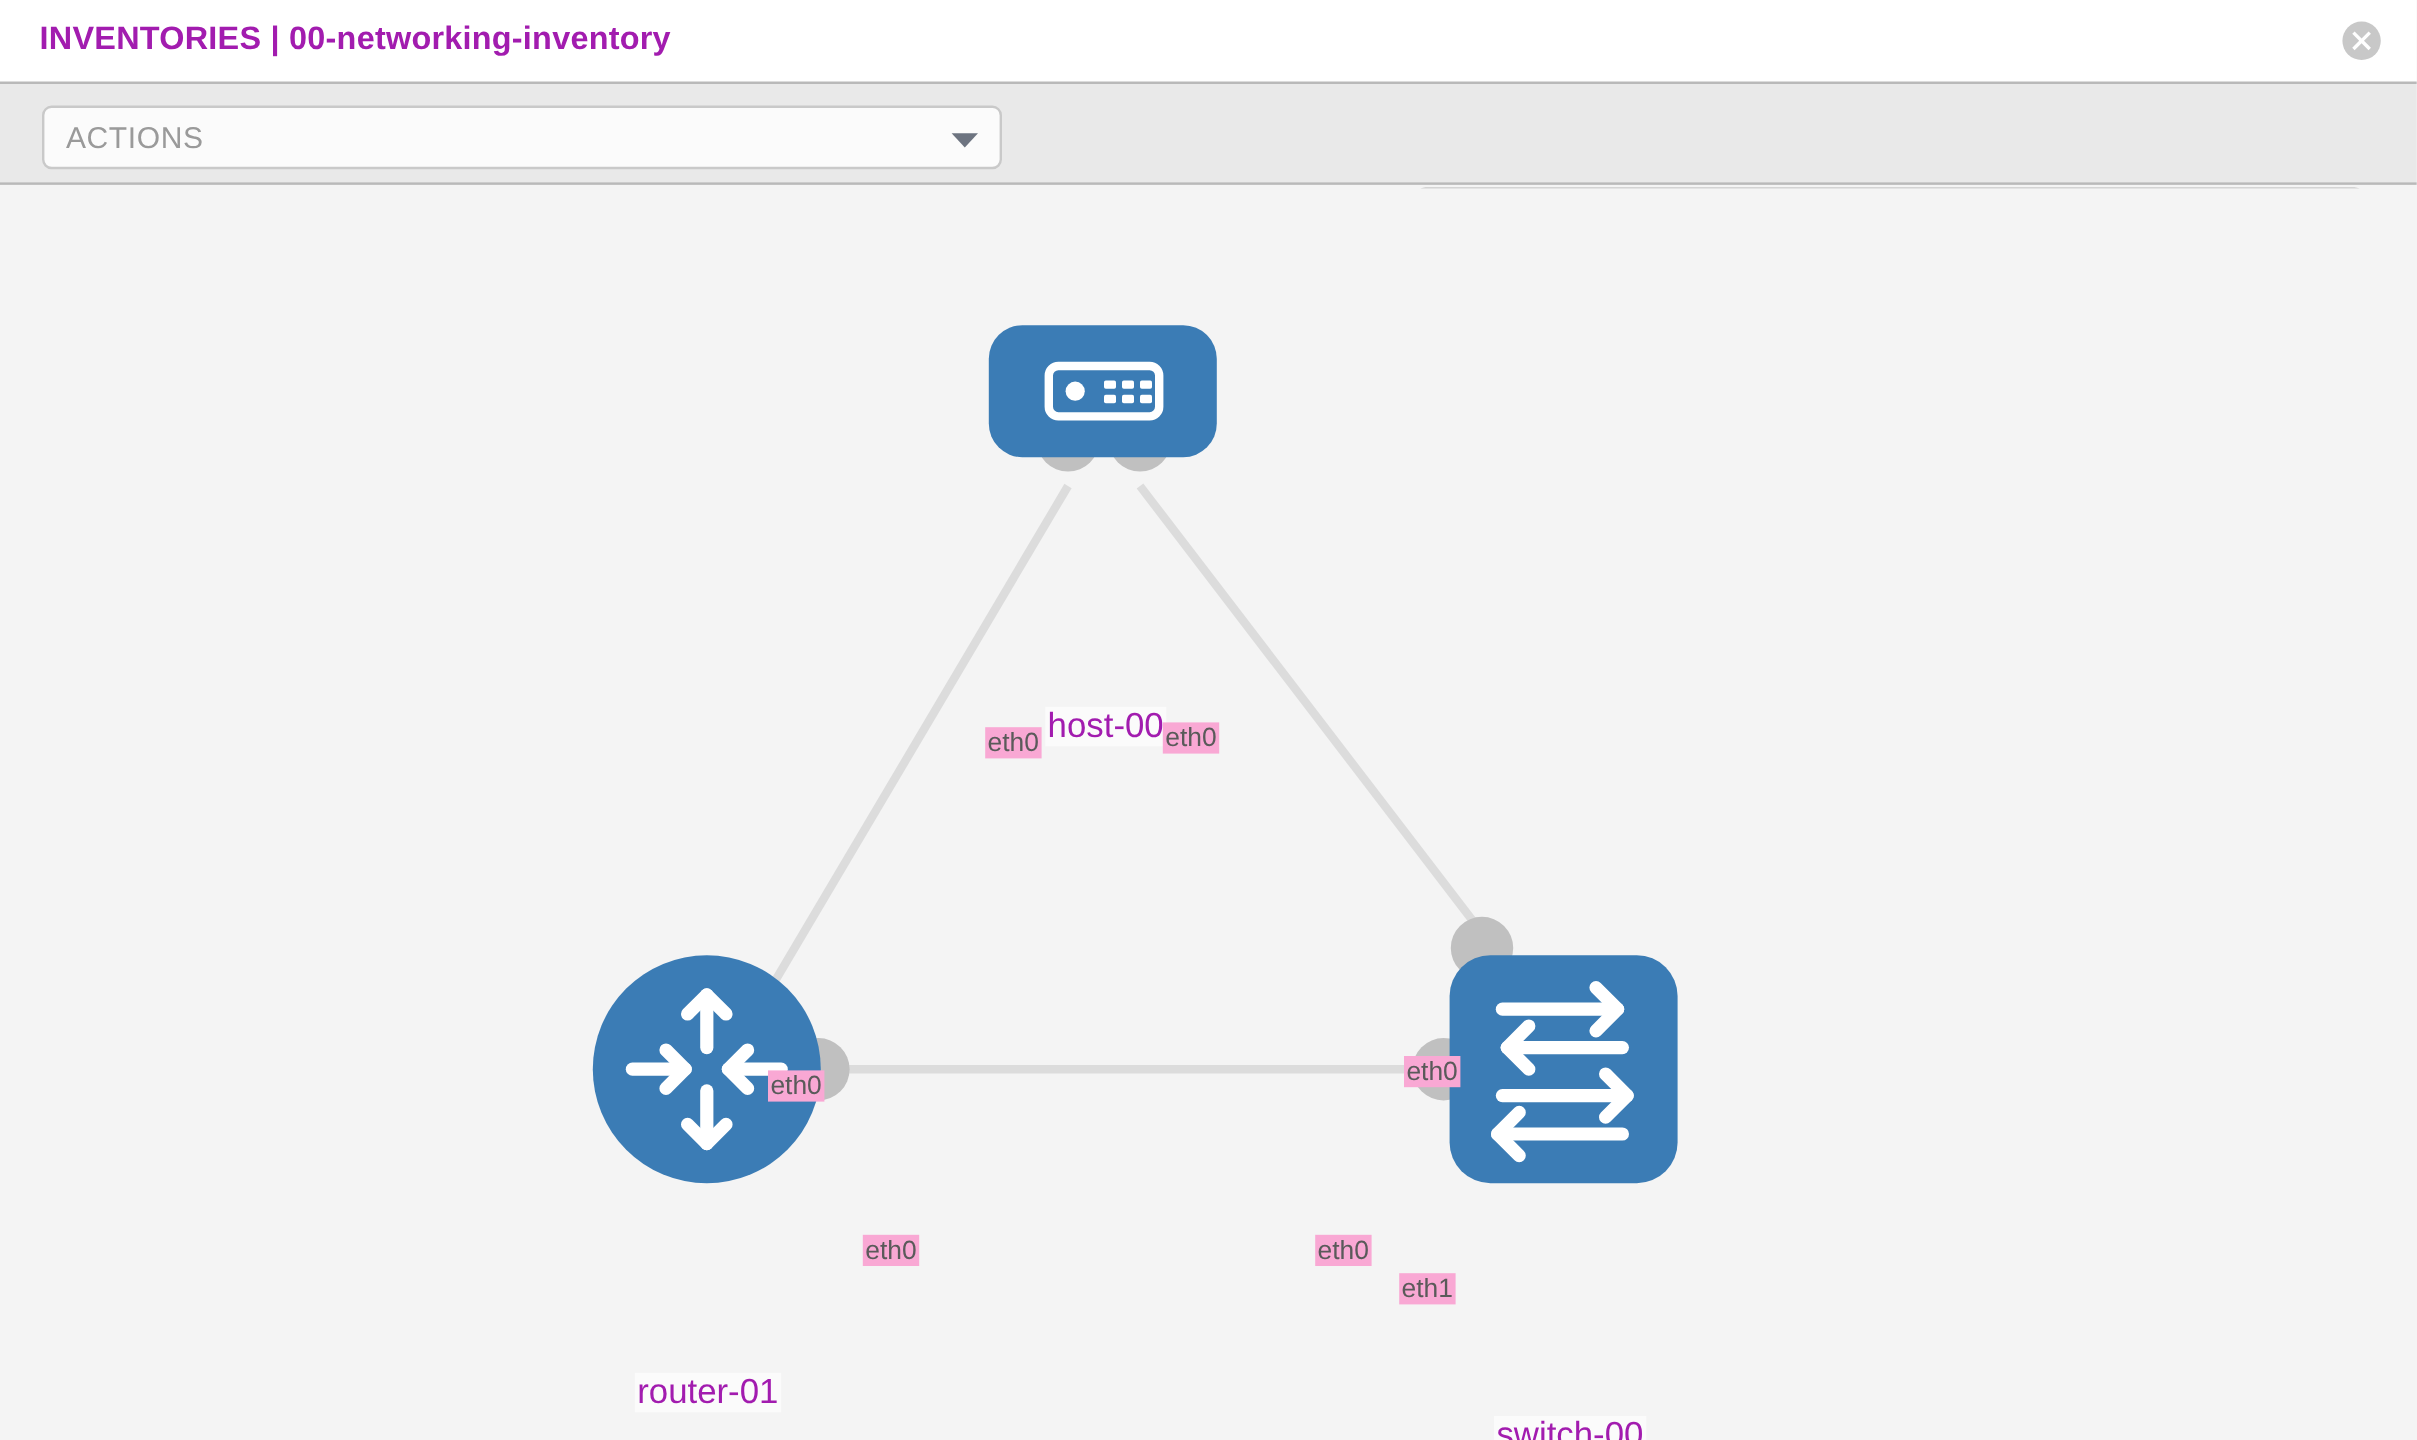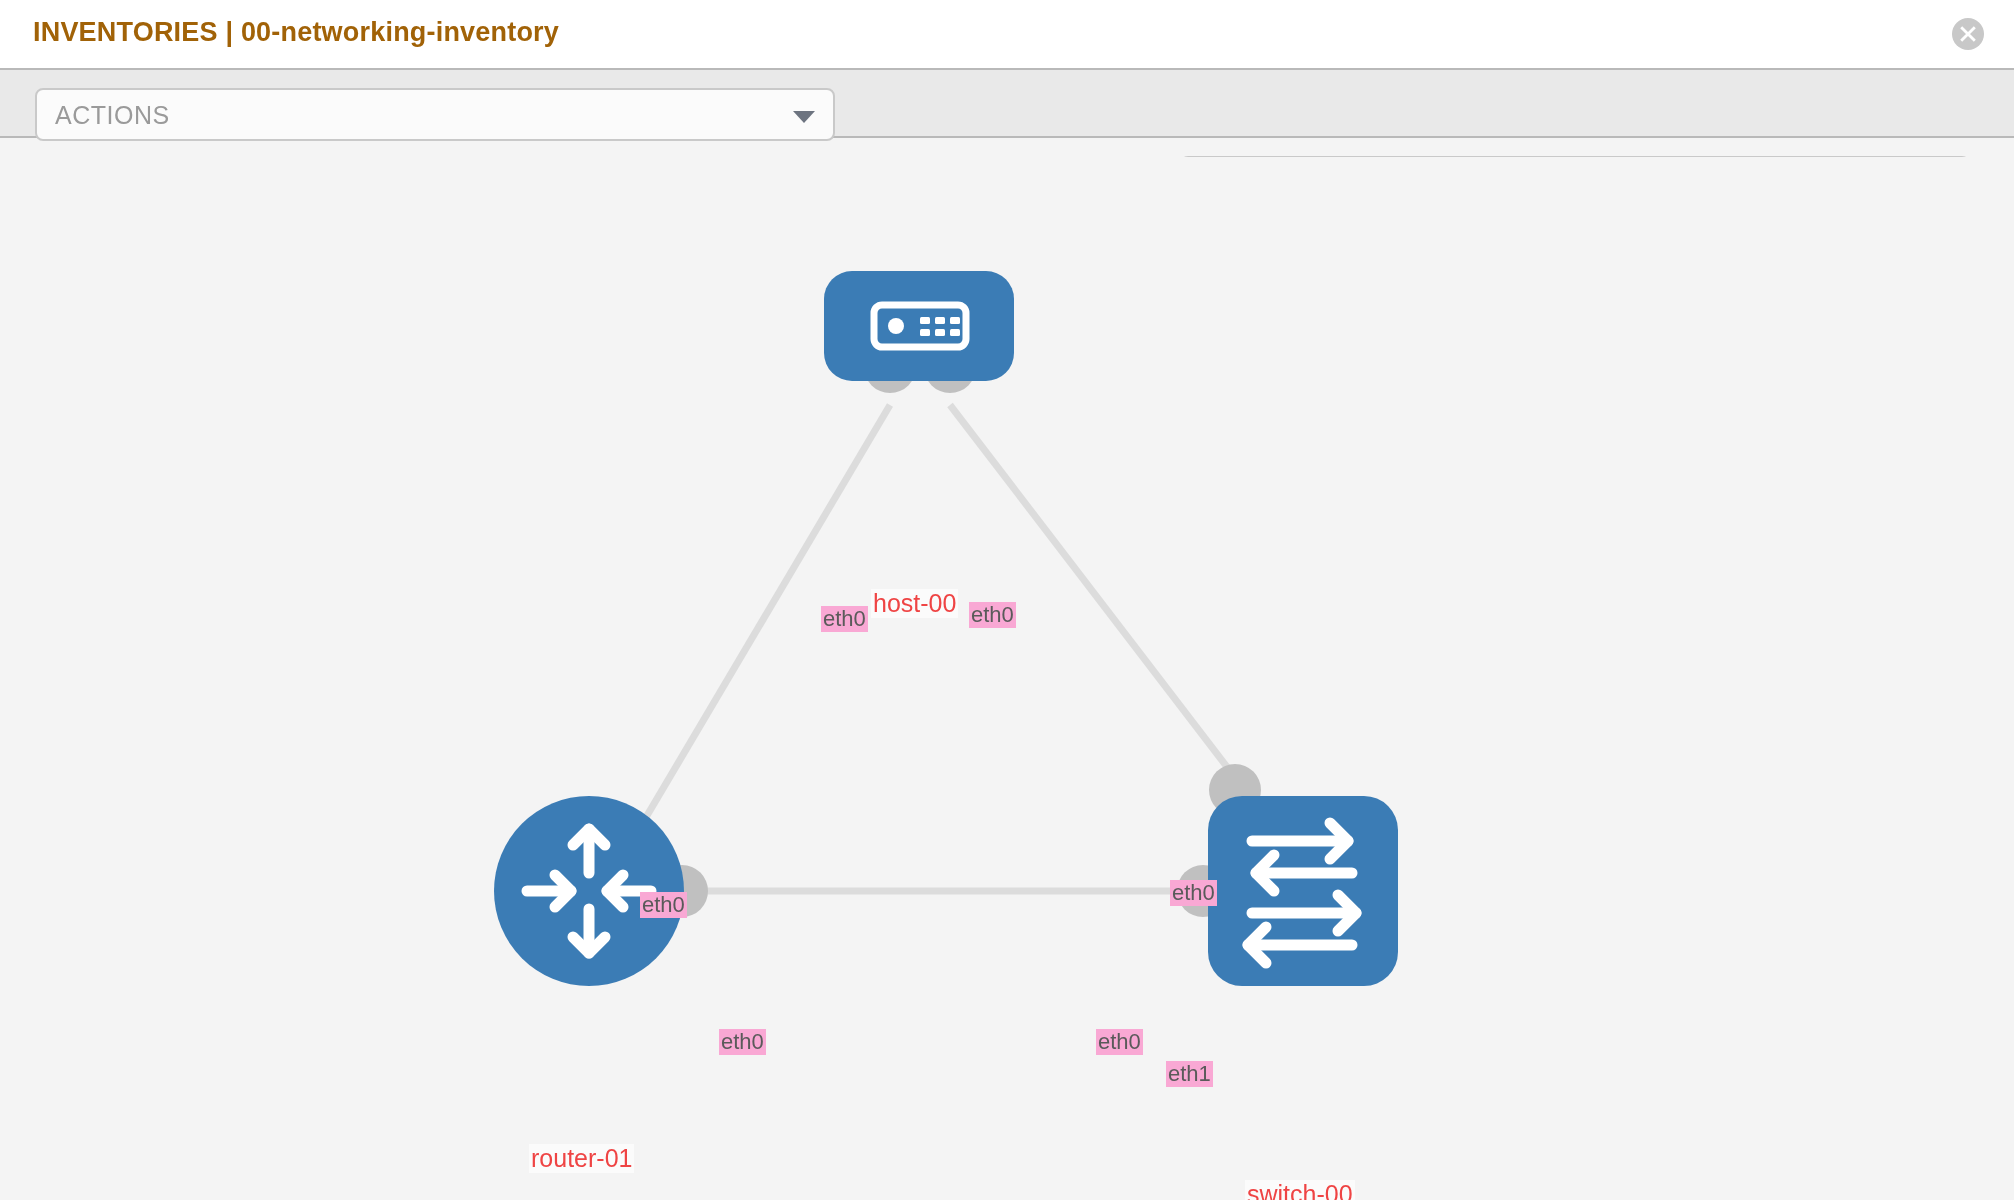--- a/index.html
+++ b/index.html
@@ -27,42 +27,42 @@
     height: 68px;
     background: #ffffff;
     box-sizing: border-box;
   }
   .header-title {
     position: absolute;
     left: 33px;
     top: 17px;
     font-size: 27px;
     font-weight: bold;
-    color: #a16207;
+    color: #a21caf;
     letter-spacing: 0.2px;
     white-space: nowrap;
   }
   .close-btn {
     position: absolute;
     right: 30px;
     top: 18px;
     width: 32px;
     height: 32px;
     border-radius: 50%;
     background: #c8c8c8;
     cursor: pointer;
   }
   .close-btn svg { display: block; }
 
   
   .toolbar {
     position: absolute;
     left: 0; top: 68px;
     width: 2014px;
-    height: 70px;
+    height: 86px;
     background: #e9e9e9;
     border-top: 2px solid #b9b9b9;
     border-bottom: 2px solid #b9b9b9;
     box-sizing: border-box;
   }
 
   .actions-select {
     position: absolute;
     left: 35px;
     top: 18px;
@@ -143,22 +143,22 @@
     background: #f4f4f4;
     overflow: hidden;
   }
   .canvas svg.topology {
     position: absolute;
     left: 0; top: 0;
   }
 
   .node-label {
     position: absolute;
-    font-size: 25px;
-    color: #ef4444;
+    font-size: 29px;
+    color: #a21caf;
     background: #fbfbfb;
     white-space: nowrap;
     padding: 0 2px;
     cursor: pointer;
   }
   .iface-label {
     position: absolute;
     font-size: 22px;
     color: #5a5a5a;
     background: #f9a8d4;

